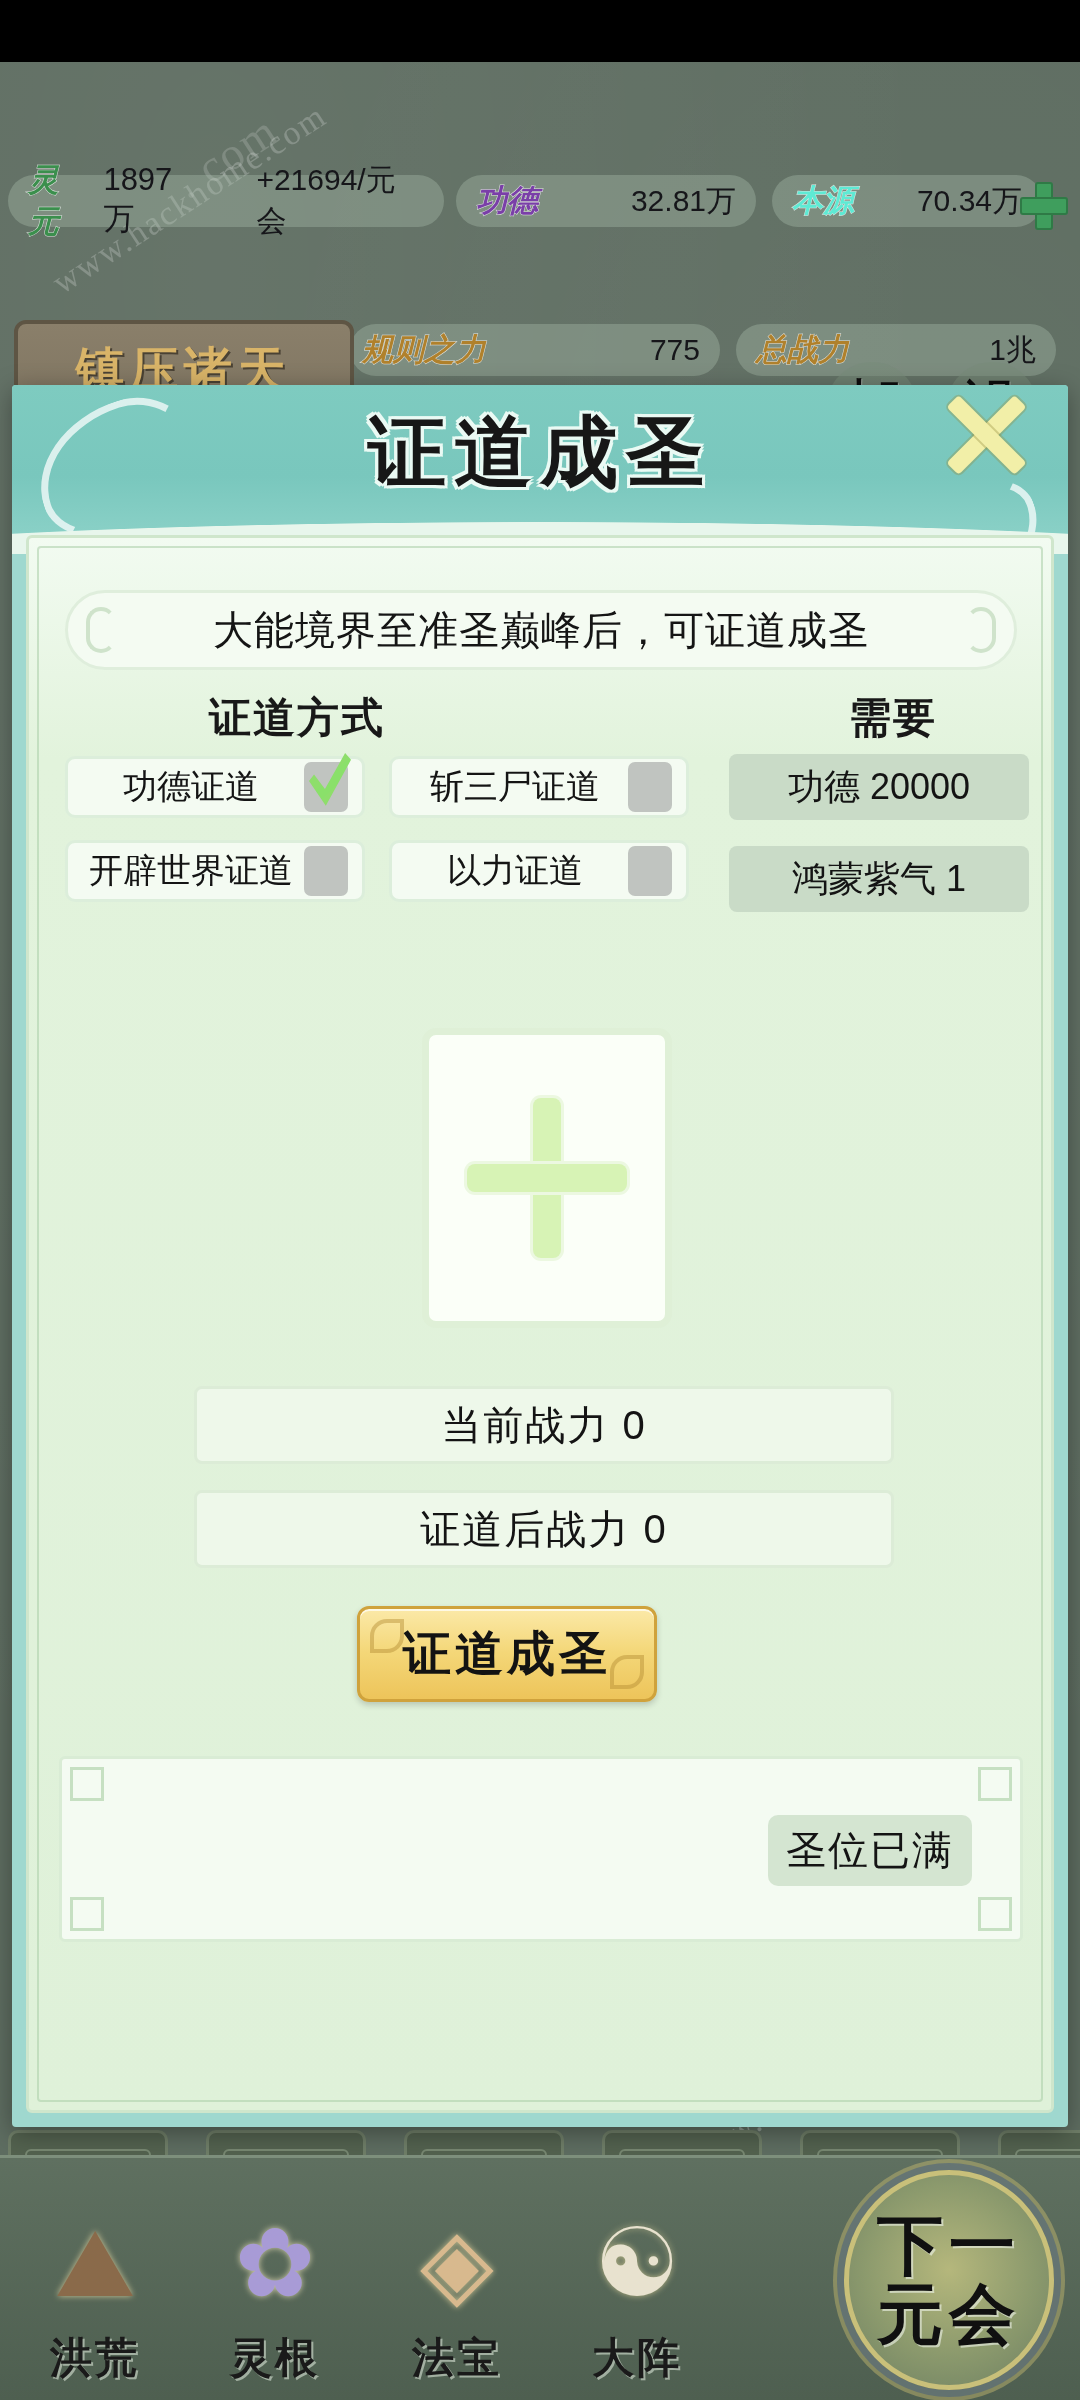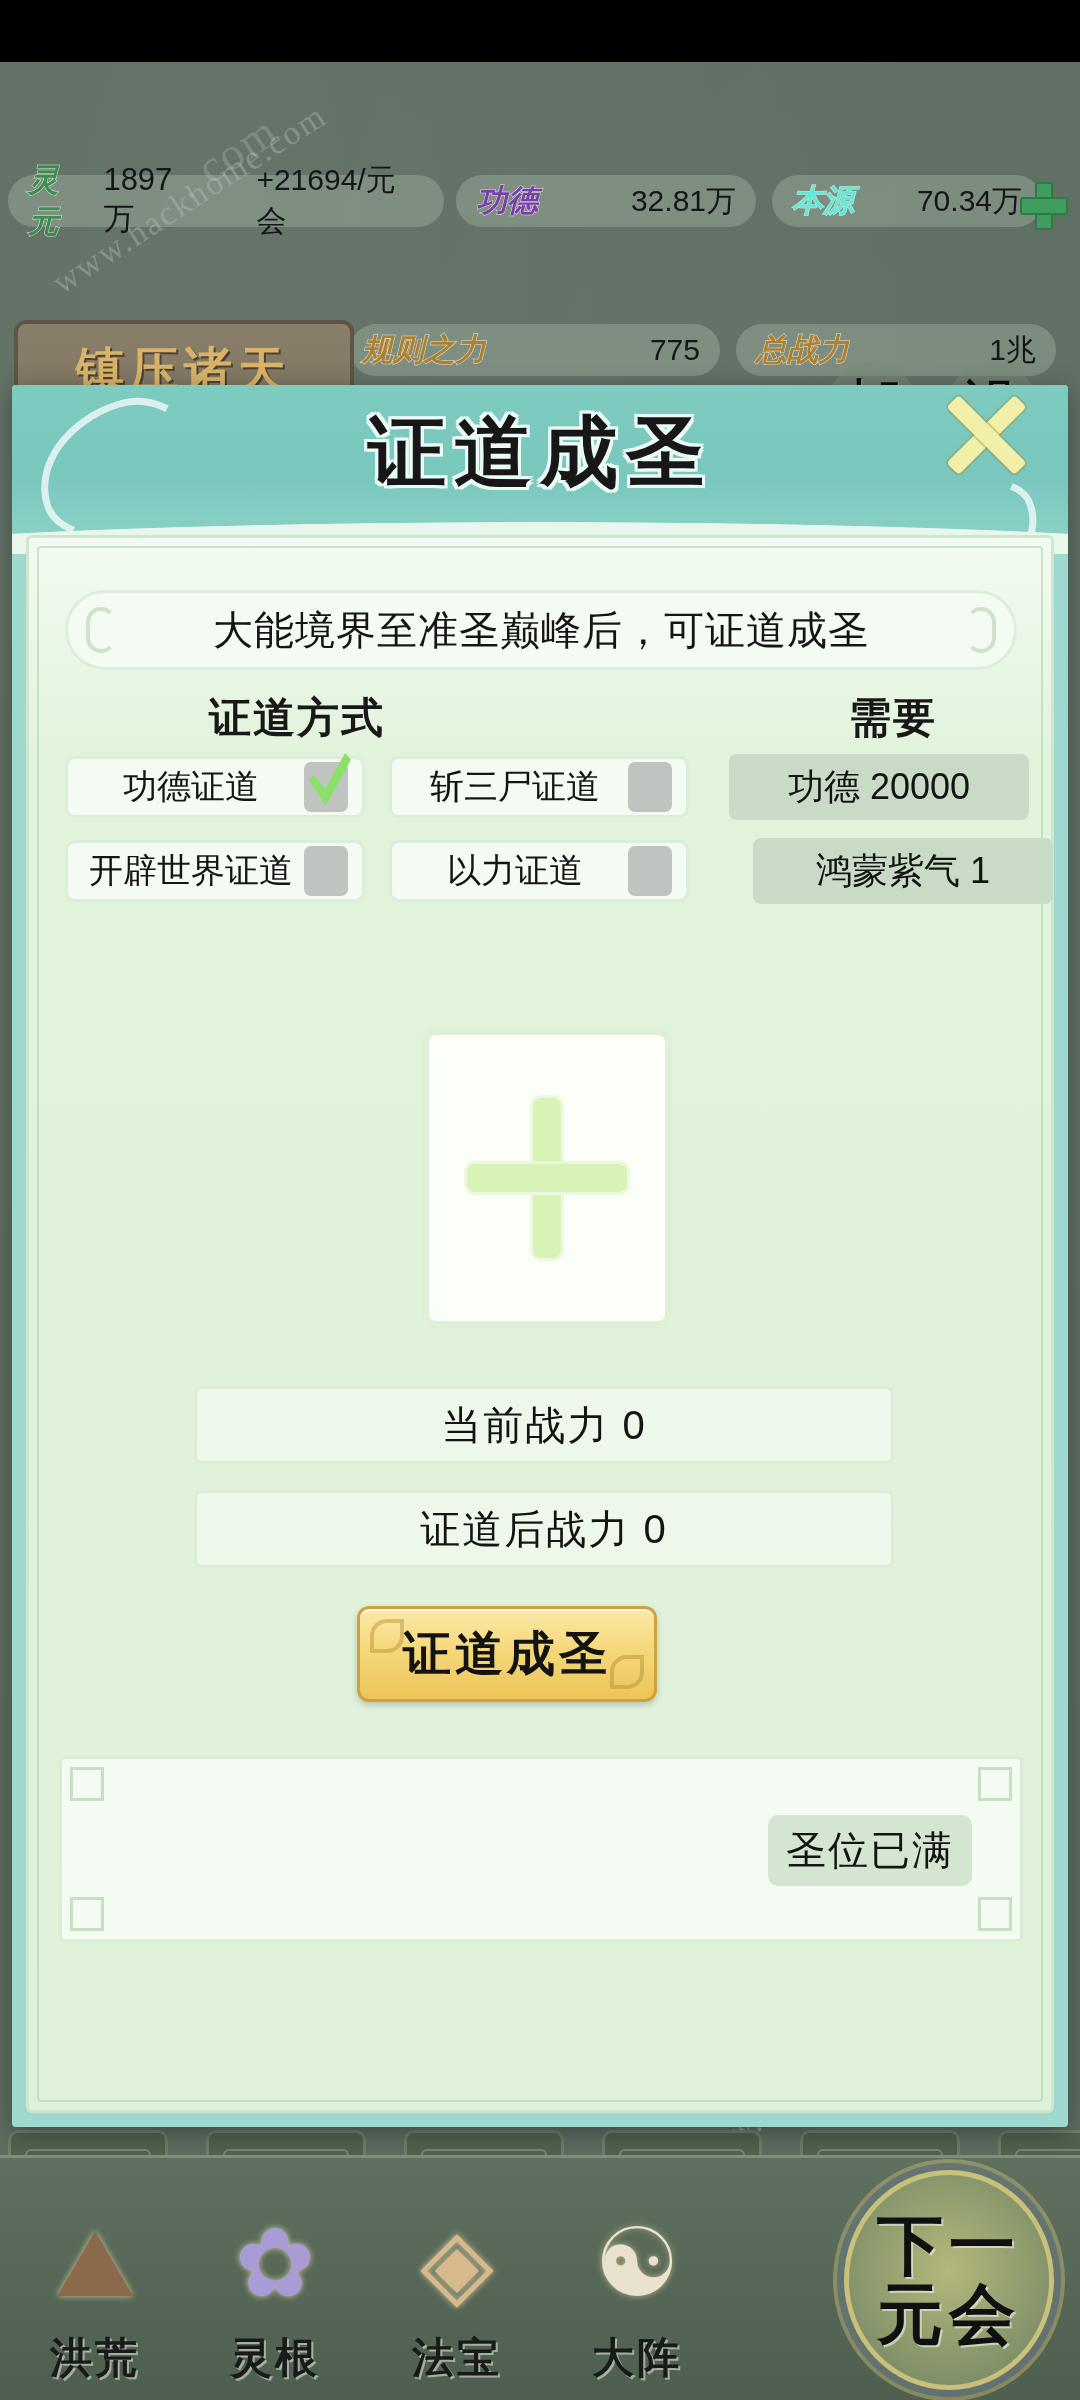--- a/index.html
+++ b/index.html
@@ -255,21 +255,21 @@
 
   
   .req {
     position:absolute; left: 700px; width: 300px; height: 66px;
     background: #c9dbc7;
     border-radius: 8px;
     display:flex; align-items:center; justify-content:center;
     font-size: 36px; color:#141414;
   }
   #req-0 { top: 216px; }
-  #req-1 { top: 300px; margin-left: 24px; }
+  #req-1 { top: 308px; }
 
   
   .plus-card {
     position:absolute; left: 393px; top: 490px;
     width: 250px; height: 300px;
     background: #fbfff8;
     border: 7px solid #dff0d7;
     border-radius: 14px;
     display:flex; align-items:center; justify-content:center;
     cursor:pointer;

